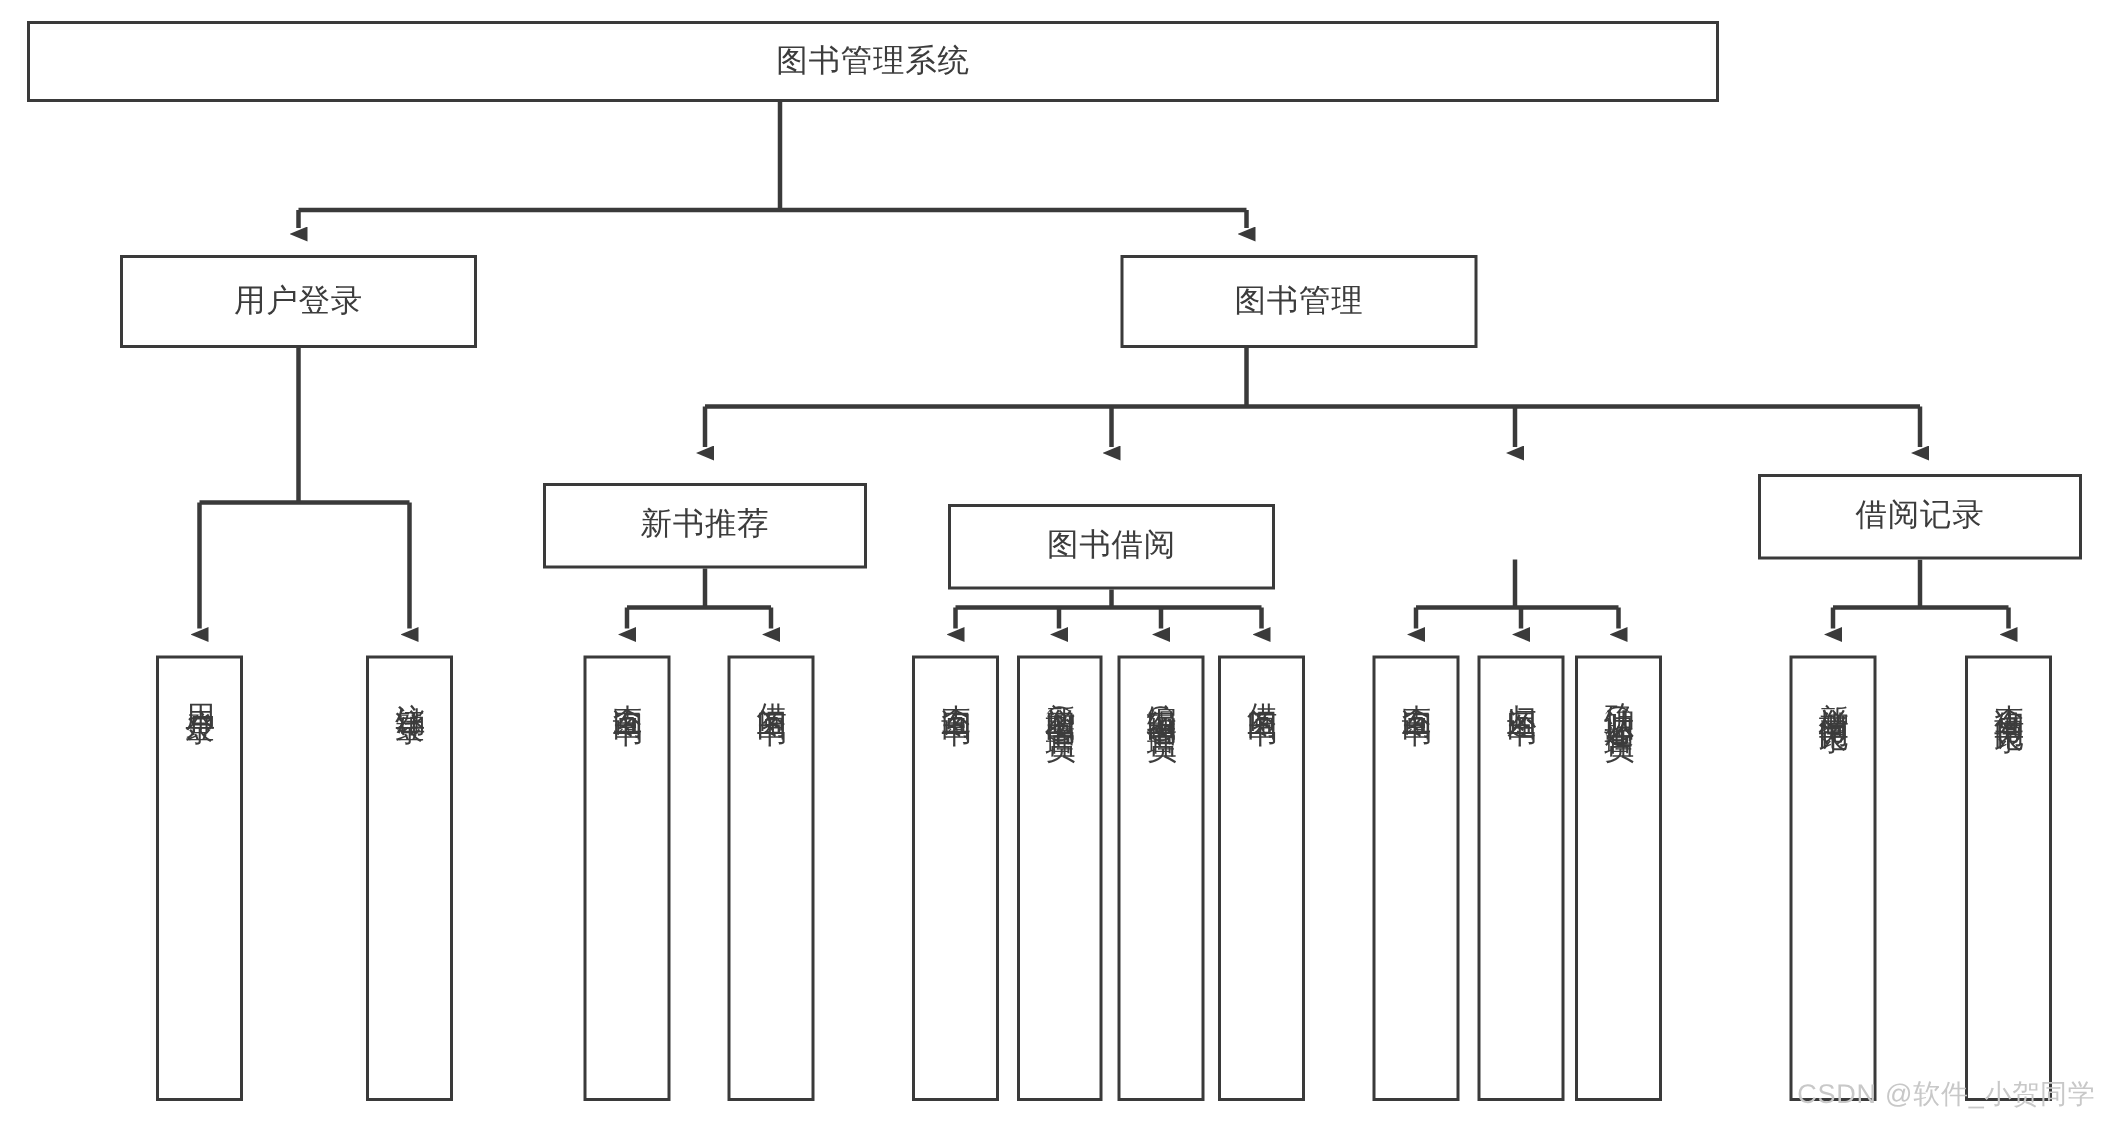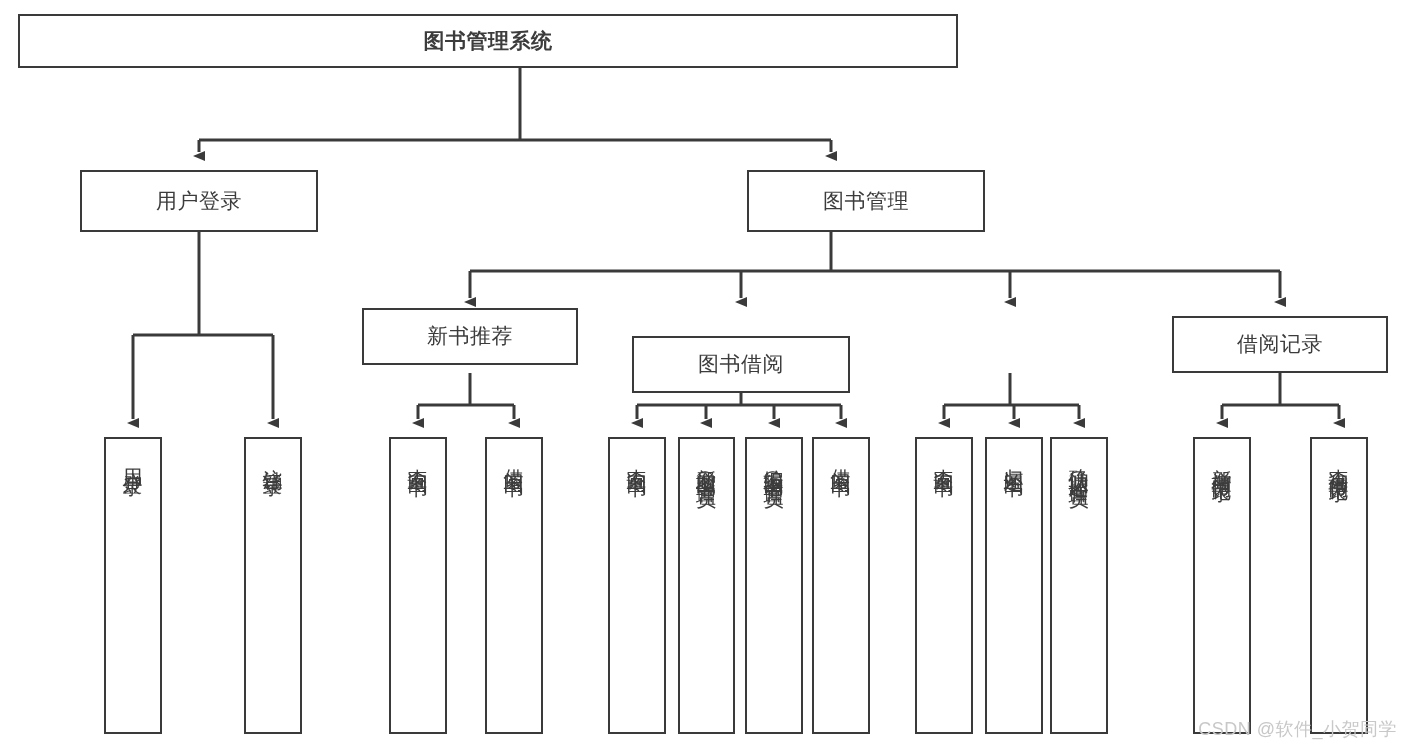--- a/index.html
+++ b/index.html
@@ -111,32 +111,32 @@
       <path d="M 1014 405 L 1014 419" marker-end="url(#arrow)"></path>
       <path d="M 1079 405 L 1079 419" marker-end="url(#arrow)"></path>
 
       <path d="M 1280 373 L 1280 405"></path>
       <path d="M 1222 405 L 1339 405"></path>
       <path d="M 1222 405 L 1222 419" marker-end="url(#arrow)"></path>
       <path d="M 1339 405 L 1339 419" marker-end="url(#arrow)"></path>
     </g>
   </svg>
 
-  <div class="node" style="left:18px; top:14px; width:940px; height:54px;font-weight:bold;">
+  <div class="node" style="left:18px; top:14px; width:1128px; height:54px;">
     <span class="node-label">图书管理系统</span>
   </div>
 
   <div class="node" style="left:80px; top:170px; width:238px; height:62px;">
     <span class="node-label">用户登录</span>
   </div>
   <div class="node" style="left:711px; top:170px; width:238px; height:62px;margin-left:36px;">
     <span class="node-label">图书管理</span>
   </div>
 
-  <div class="node" style="left:362px; top:308px; width:216px; height:57px;">
+  <div class="node" style="left:362px; top:322px; width:216px; height:57px;">
     <span class="node-label">新书推荐</span>
   </div>
   <div class="node" style="left:632px; top:336px; width:218px; height:57px;">
     <span class="node-label">图书借阅</span>
   </div>
   <div class="node" style="left:1172px; top:316px; width:216px; height:57px;">
     <span class="node-label">借阅记录</span>
   </div>
 
   <div class="node vertical" style="left:104px; top:437px; width:58px; height:297px;">

